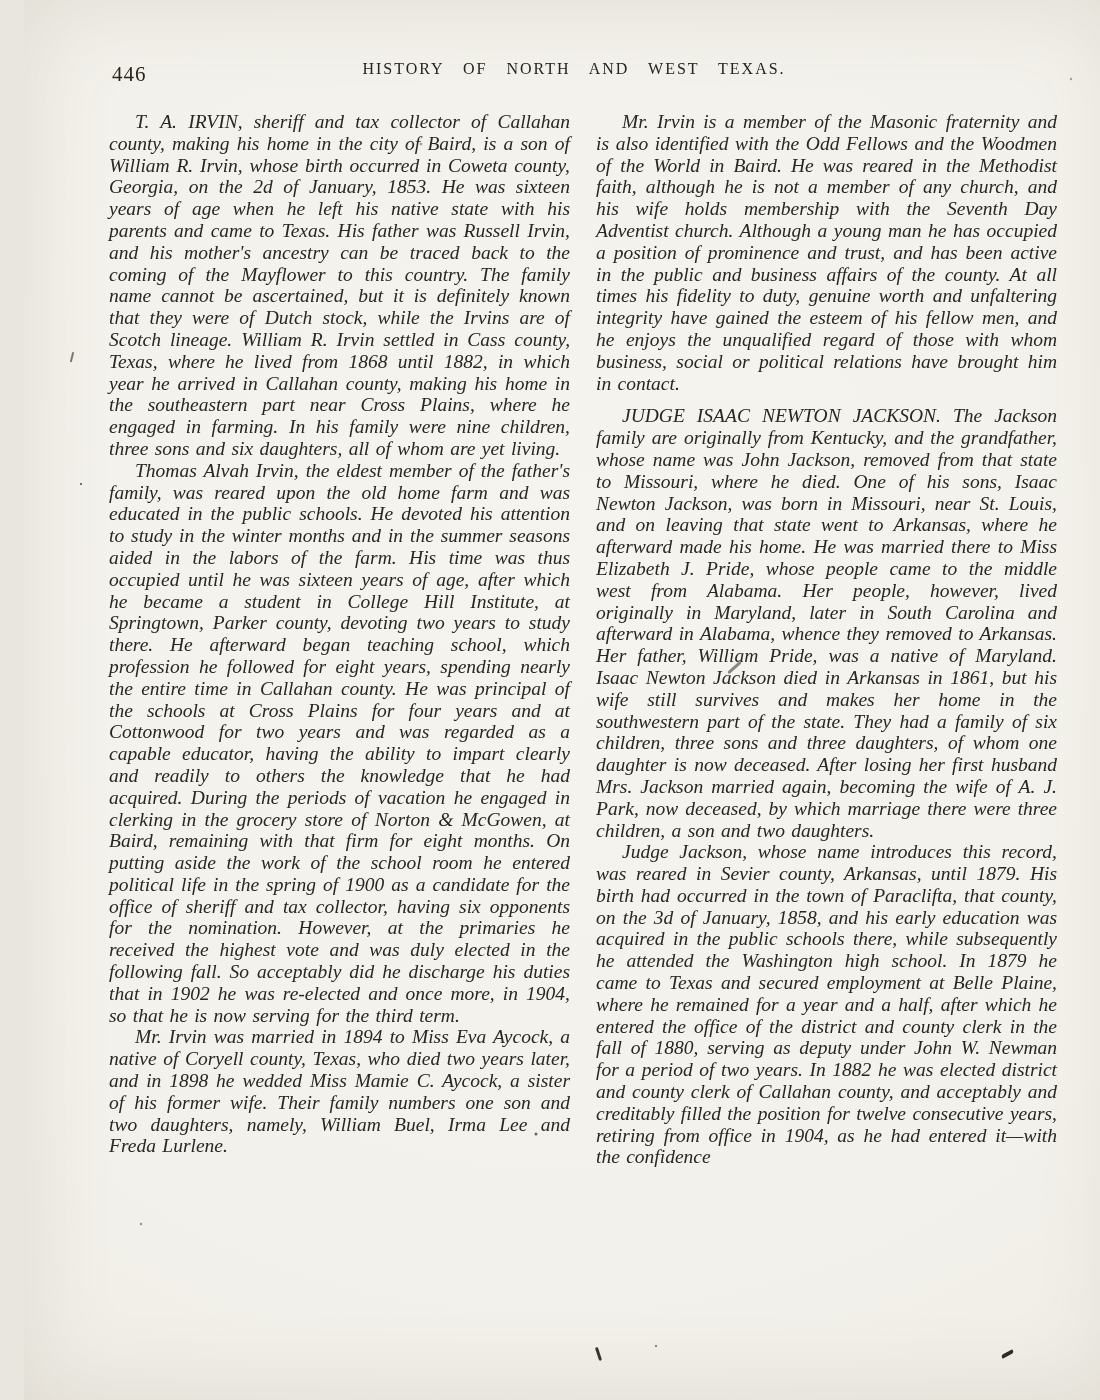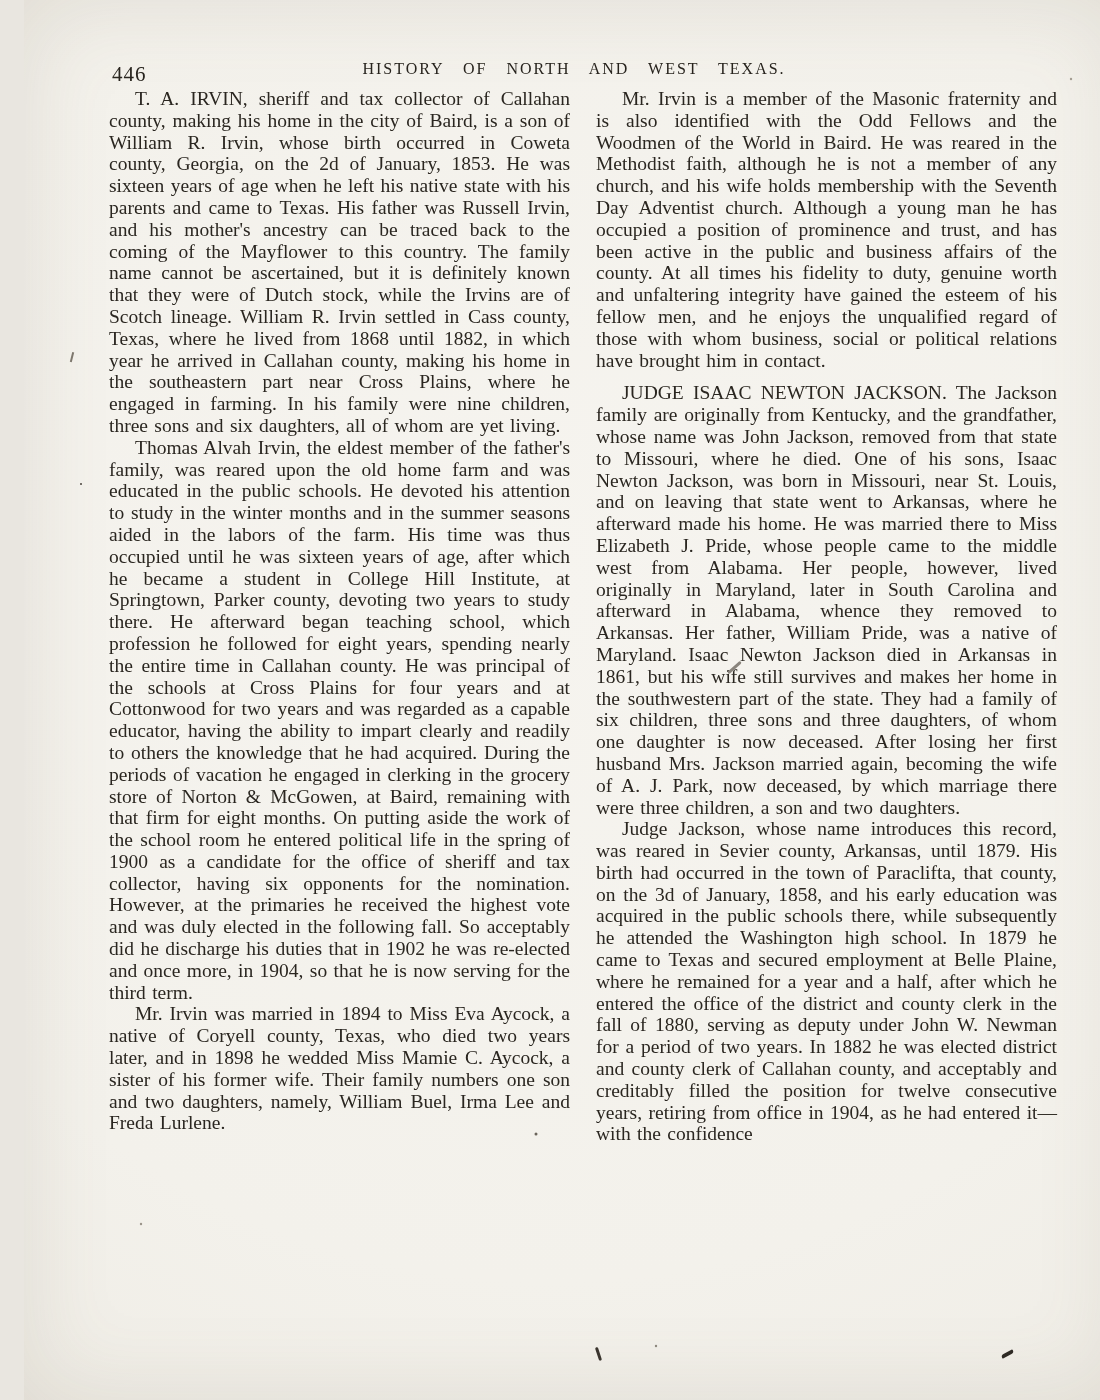--- a/index.html
+++ b/index.html
@@ -41,25 +41,26 @@
     margin: 0;
     text-align: center;
     font-size: 16px;
     font-weight: normal;
     letter-spacing: 2px;
     word-spacing: 13px;
     color: #27231d;
   }
   .columns {
     position: absolute;
-    top: 88px;
+    top: 111px;
     left: 85px;
     width: 948px;
     display: flex;
     gap: 26px;
+    font-style: italic;
   }
   .column {
     width: 461px;
   }
   .column p {
     margin: 0;
     text-align: justify;
     text-indent: 26px;
     font-size: 19.5px;
     line-height: 21.8px;

